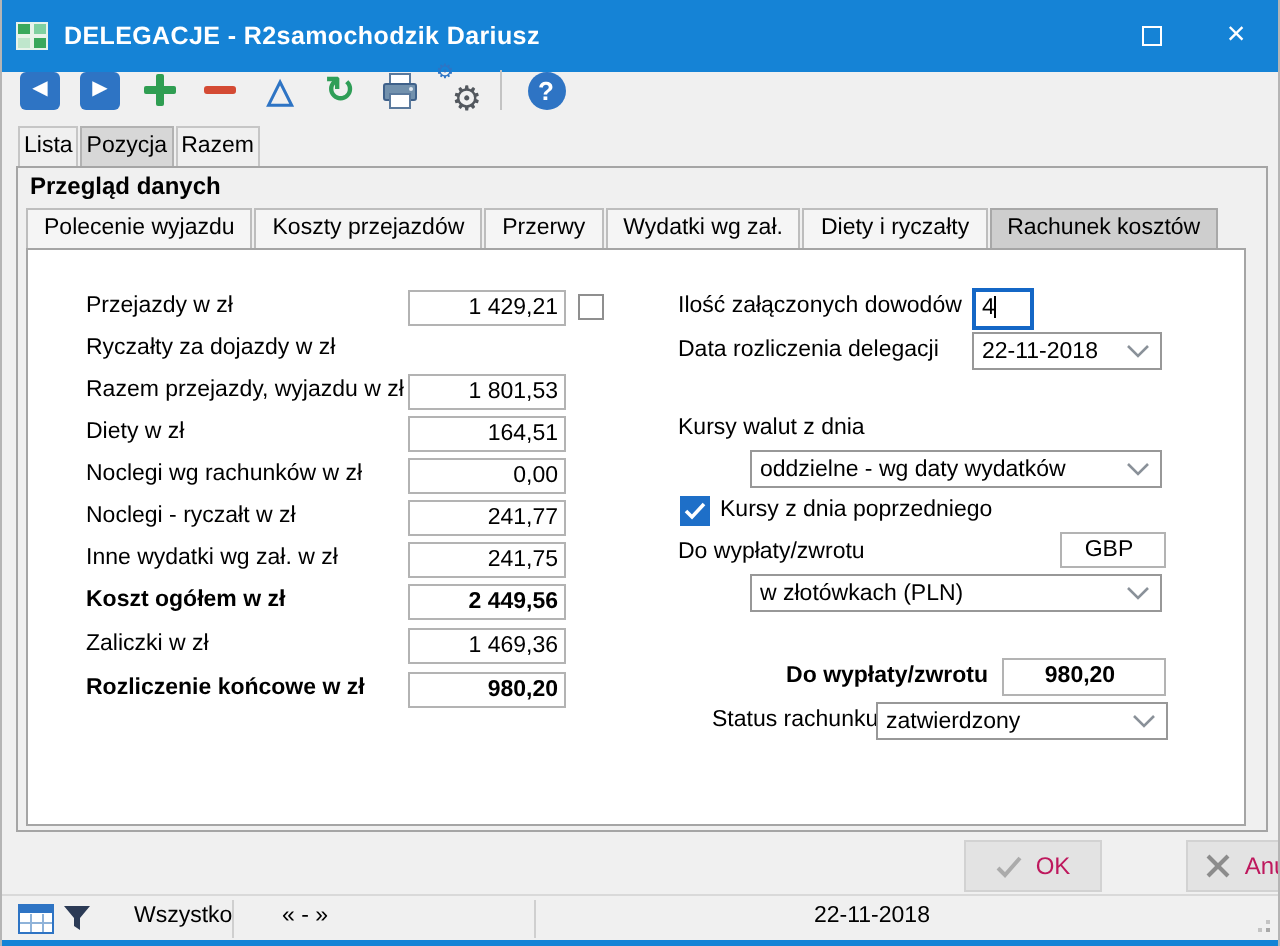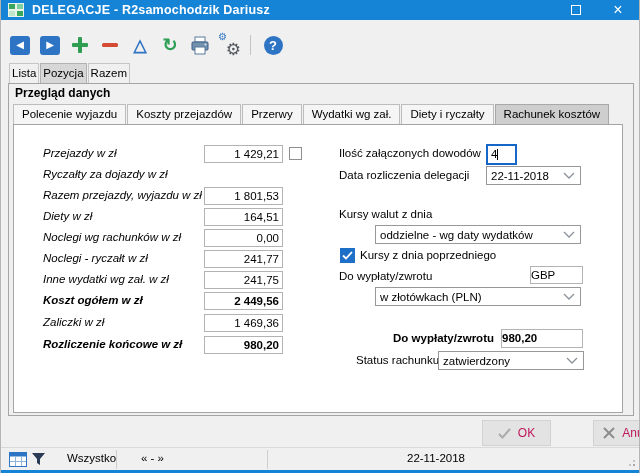--- a/index.html
+++ b/index.html
@@ -3,21 +3,21 @@
 <meta charset="utf-8">
 <style>
   * { margin:0; padding:0; box-sizing:border-box; }
   body { background:#777; font-family:"Liberation Sans", sans-serif; }
   .window{
     position:relative; width:640px; height:473px; background:#f0f0f0;
     overflow:hidden; font-size:12px; color:#000;
     border-left:1px solid #b5b5b5; border-right:1px solid #b5b5b5;
   }
   
-  .titlebar{ position:absolute; top:0; left:0; right:0; height:20px; background:#1583d6;
+  .titlebar{ position:absolute; top:0; left:0; right:0; height:36px; background:#1583d6;
     display:flex; align-items:center; color:#fff; }
   .app-icon{ margin-left:7px; width:16px; height:16px; flex:0 0 auto; }
   .title-text{ margin-left:8px; font-weight:bold; font-size:12.5px; letter-spacing:.2px;
     white-space:nowrap; overflow:hidden; }
   .win-controls{ margin-left:auto; display:flex; height:100%; }
   .win-btn{ width:42px; height:100%; display:flex; align-items:center; justify-content:center; cursor:default; }
   .max-glyph{ width:10px; height:10px; border:1px solid #fff; }
   .close-glyph{ font-size:16px; line-height:1; color:#fff; }
   
   .toolbar{ position:absolute; top:28px; left:0; right:0; height:34px;
@@ -43,38 +43,38 @@
     border:1px solid #a5a5a5; background:#f0f0f0; }
   .gb-header{ position:absolute; left:6px; top:2px; font-weight:bold; font-size:12px; }
   .innertabs{ position:absolute; left:4px; top:20px; display:flex; align-items:flex-end;justify-content:center; }
   .itab{ padding:3px 8px 4px; font-size:11.5px; background:#f5f5f5; border:1px solid #bdbdbd;
     border-bottom:none; margin-right:1px; white-space:nowrap; }
   .itab.active{ background:#cecece; border-color:#a8a8a8; }
   .whitepanel{ position:absolute; left:4px; top:40px; width:610px; height:289px;
     background:#fff; border:1px solid #a5a5a5; }
   
   .lrow{ position:absolute; left:29px; width:241px; height:18px; }
-  .lrow .rlabel{ position:absolute; left:0; top:2px; font-size:11.5px; white-space:nowrap;font-style:italic; }
+  .lrow .rlabel{ position:absolute; left:0; top:2px; font-size:11.5px; white-space:nowrap; }
   .lrow .rfield{ position:absolute; left:161px; top:0; width:79px; height:18px; background:#fff;
     border:1px solid #b3b3b3; font-size:11.5px; text-align:right; padding:2px 3px 0 0; white-space:nowrap; }
   .lrow.bold .rlabel{ font-weight:bold; }
   .lrow.boldval .rfield{ font-weight:bold; }
   .checkbox{ background:#fff; border:1px solid #8f8f8f; }
   .cb1{ position:absolute; left:275px; top:22px; width:13px; height:13px; }
   .checkbox.checked{ background:#1e6fc8; border-color:#1e6fc8; display:flex; align-items:center; justify-content:center; }
   
   .rc-label{ position:absolute; font-size:11.5px; white-space:nowrap; }
   .input-focus{ position:absolute; left:472px; top:19px; width:31px; height:21px; background:#fff;
     border:2px solid #1467c6; font-size:11.5px; padding:2px 0 0 3px; }
   .caret{ display:inline-block; width:1px; height:11px; background:#000; vertical-align:-2px; }
   .combo{ position:absolute; height:19px; background:#fff; border:1px solid #989898;
     font-size:11.5px; display:flex; align-items:center; padding-left:4px; }
   .combo .chev{ margin-left:auto; margin-right:5px; display:flex; }
   .plainfield{ position:absolute; background:#fff; border:1px solid #b3b3b3; font-size:11.5px;
-    text-align:left; padding:2px 4px 0 0; }
+    text-align:center; padding:2px 4px 0 0; }
   .bold{ font-weight:bold; }
   
   .btn{ position:absolute; top:420px; height:26px; background:#e3e3e3; border:1px solid #d2d2d2;
     display:flex; align-items:center; justify-content:center; gap:7px; color:#be185d; font-size:12px; }
   .btn-ok{ left:481px; width:69px; }
   .btn-cancel{ left:560px; width:73px;margin-left:32px; }
   
   .statusbar{ position:absolute; left:0; right:0; top:447px; height:23px; background:#f0f0f0;
     border-top:1px solid #d9d9d9; font-size:11.5px; }
   .sb-item{ position:absolute; top:4px; white-space:nowrap; }

